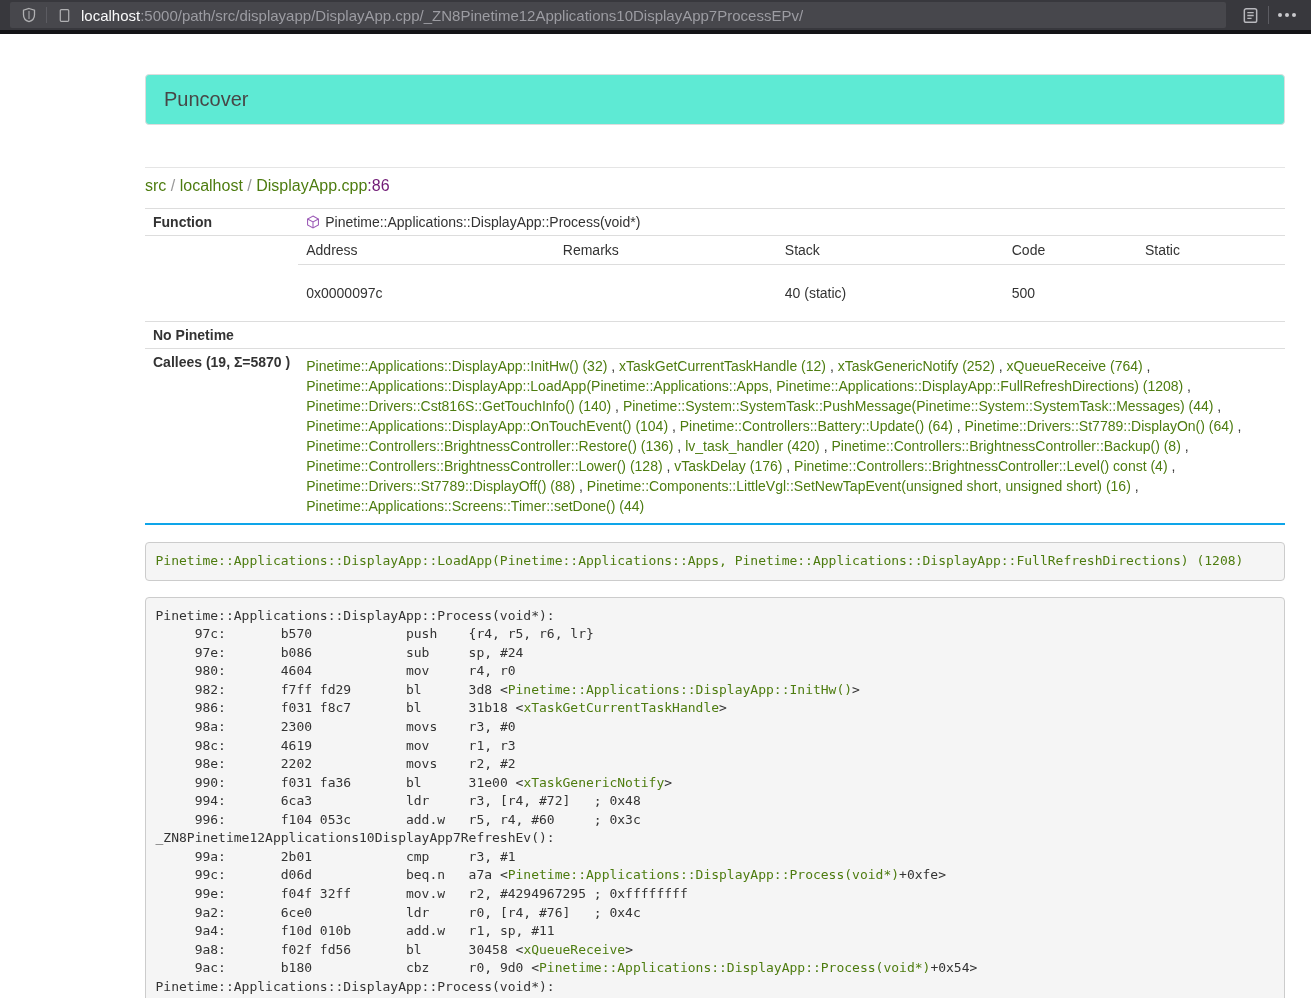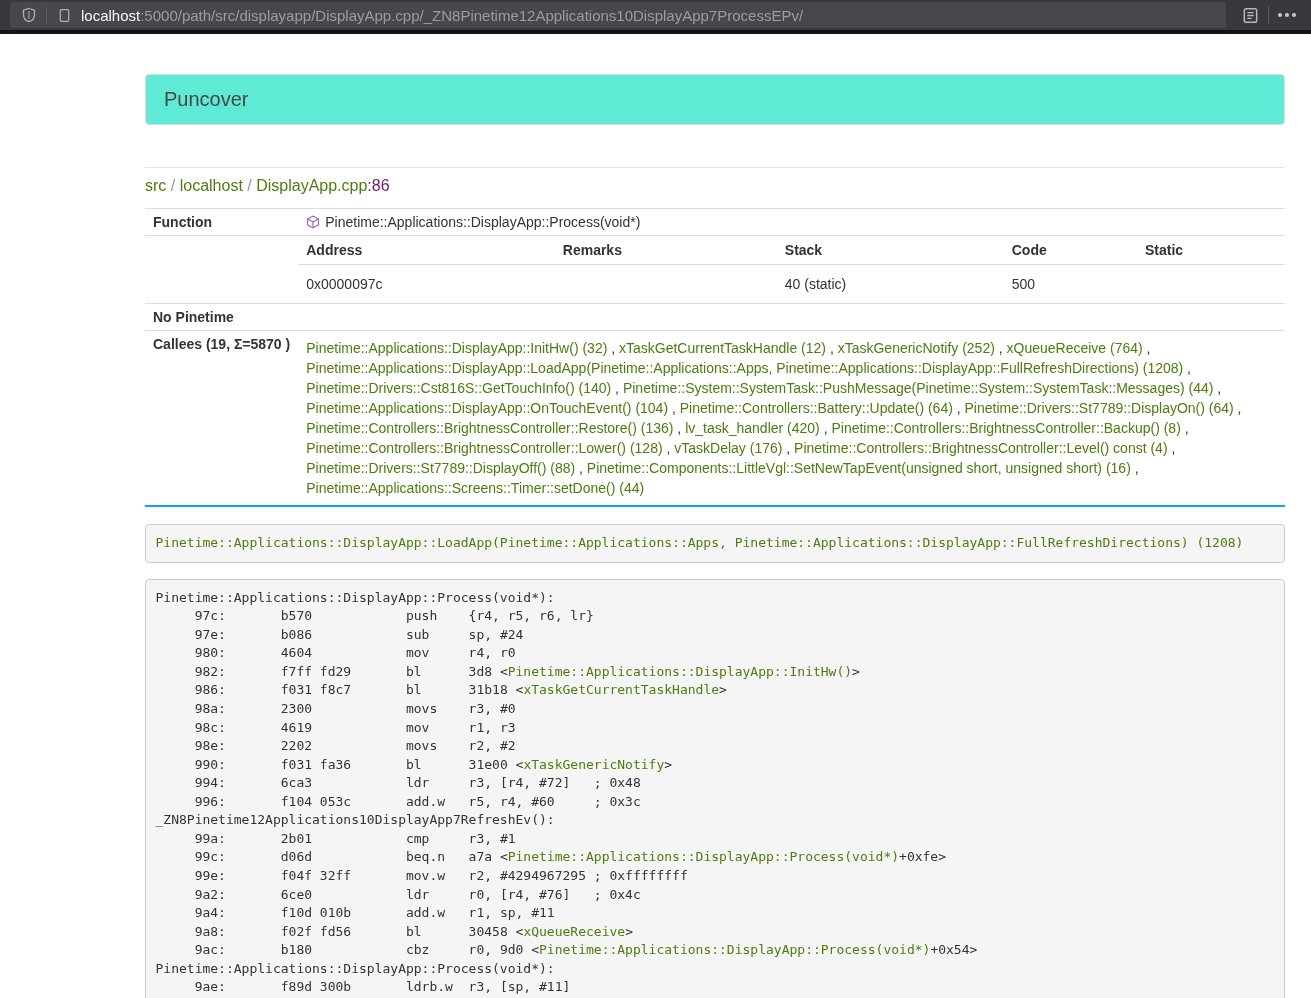--- a/index.html
+++ b/index.html
@@ -37,23 +37,23 @@
 
   
   table.ftable { width:100%; border-collapse:collapse; font-size:14px;
                  border-bottom:2px solid #0ea5e9; }
   table.ftable > tbody > tr > th { width:152px; text-align:left; vertical-align:top;
         padding:5px 8px; border-top:1px solid #ddd; white-space:nowrap; font-weight:bold; }
   table.ftable > tbody > tr > td { padding:5px 8px; border-top:1px solid #ddd;
         vertical-align:top; }
   table.ftable > tbody > tr > td.p0 { padding:0; }
   table.itable { width:100%; border-collapse:collapse; }
-  table.itable th { text-align:left; font-weight:bold; padding:6px 8px;
+  table.itable th { text-align:left; font-weight:normal; padding:6px 8px;
         border-bottom:1px solid #ddd; }
-  table.itable td { padding:11px 8px;margin-top:23px; }
+  table.itable td { padding:20px 8px;margin-top:23px; }
   .fn-icon { display:inline-block; vertical-align:-2px; margin-right:5px; }
   .callees-cell { line-height:20px; padding:7px 8px !important; }
   .callee { white-space:nowrap; }
   .sep { color:#333; }
 
   
   .codebox { margin-top:17px; background:#f5f5f5; border:1px solid #ccc;
              border-radius:4px; padding:9px 9.5px;
              font-family:"DejaVu Sans Mono", monospace; font-size:13px;
              line-height:1.42857; color:#333; }

